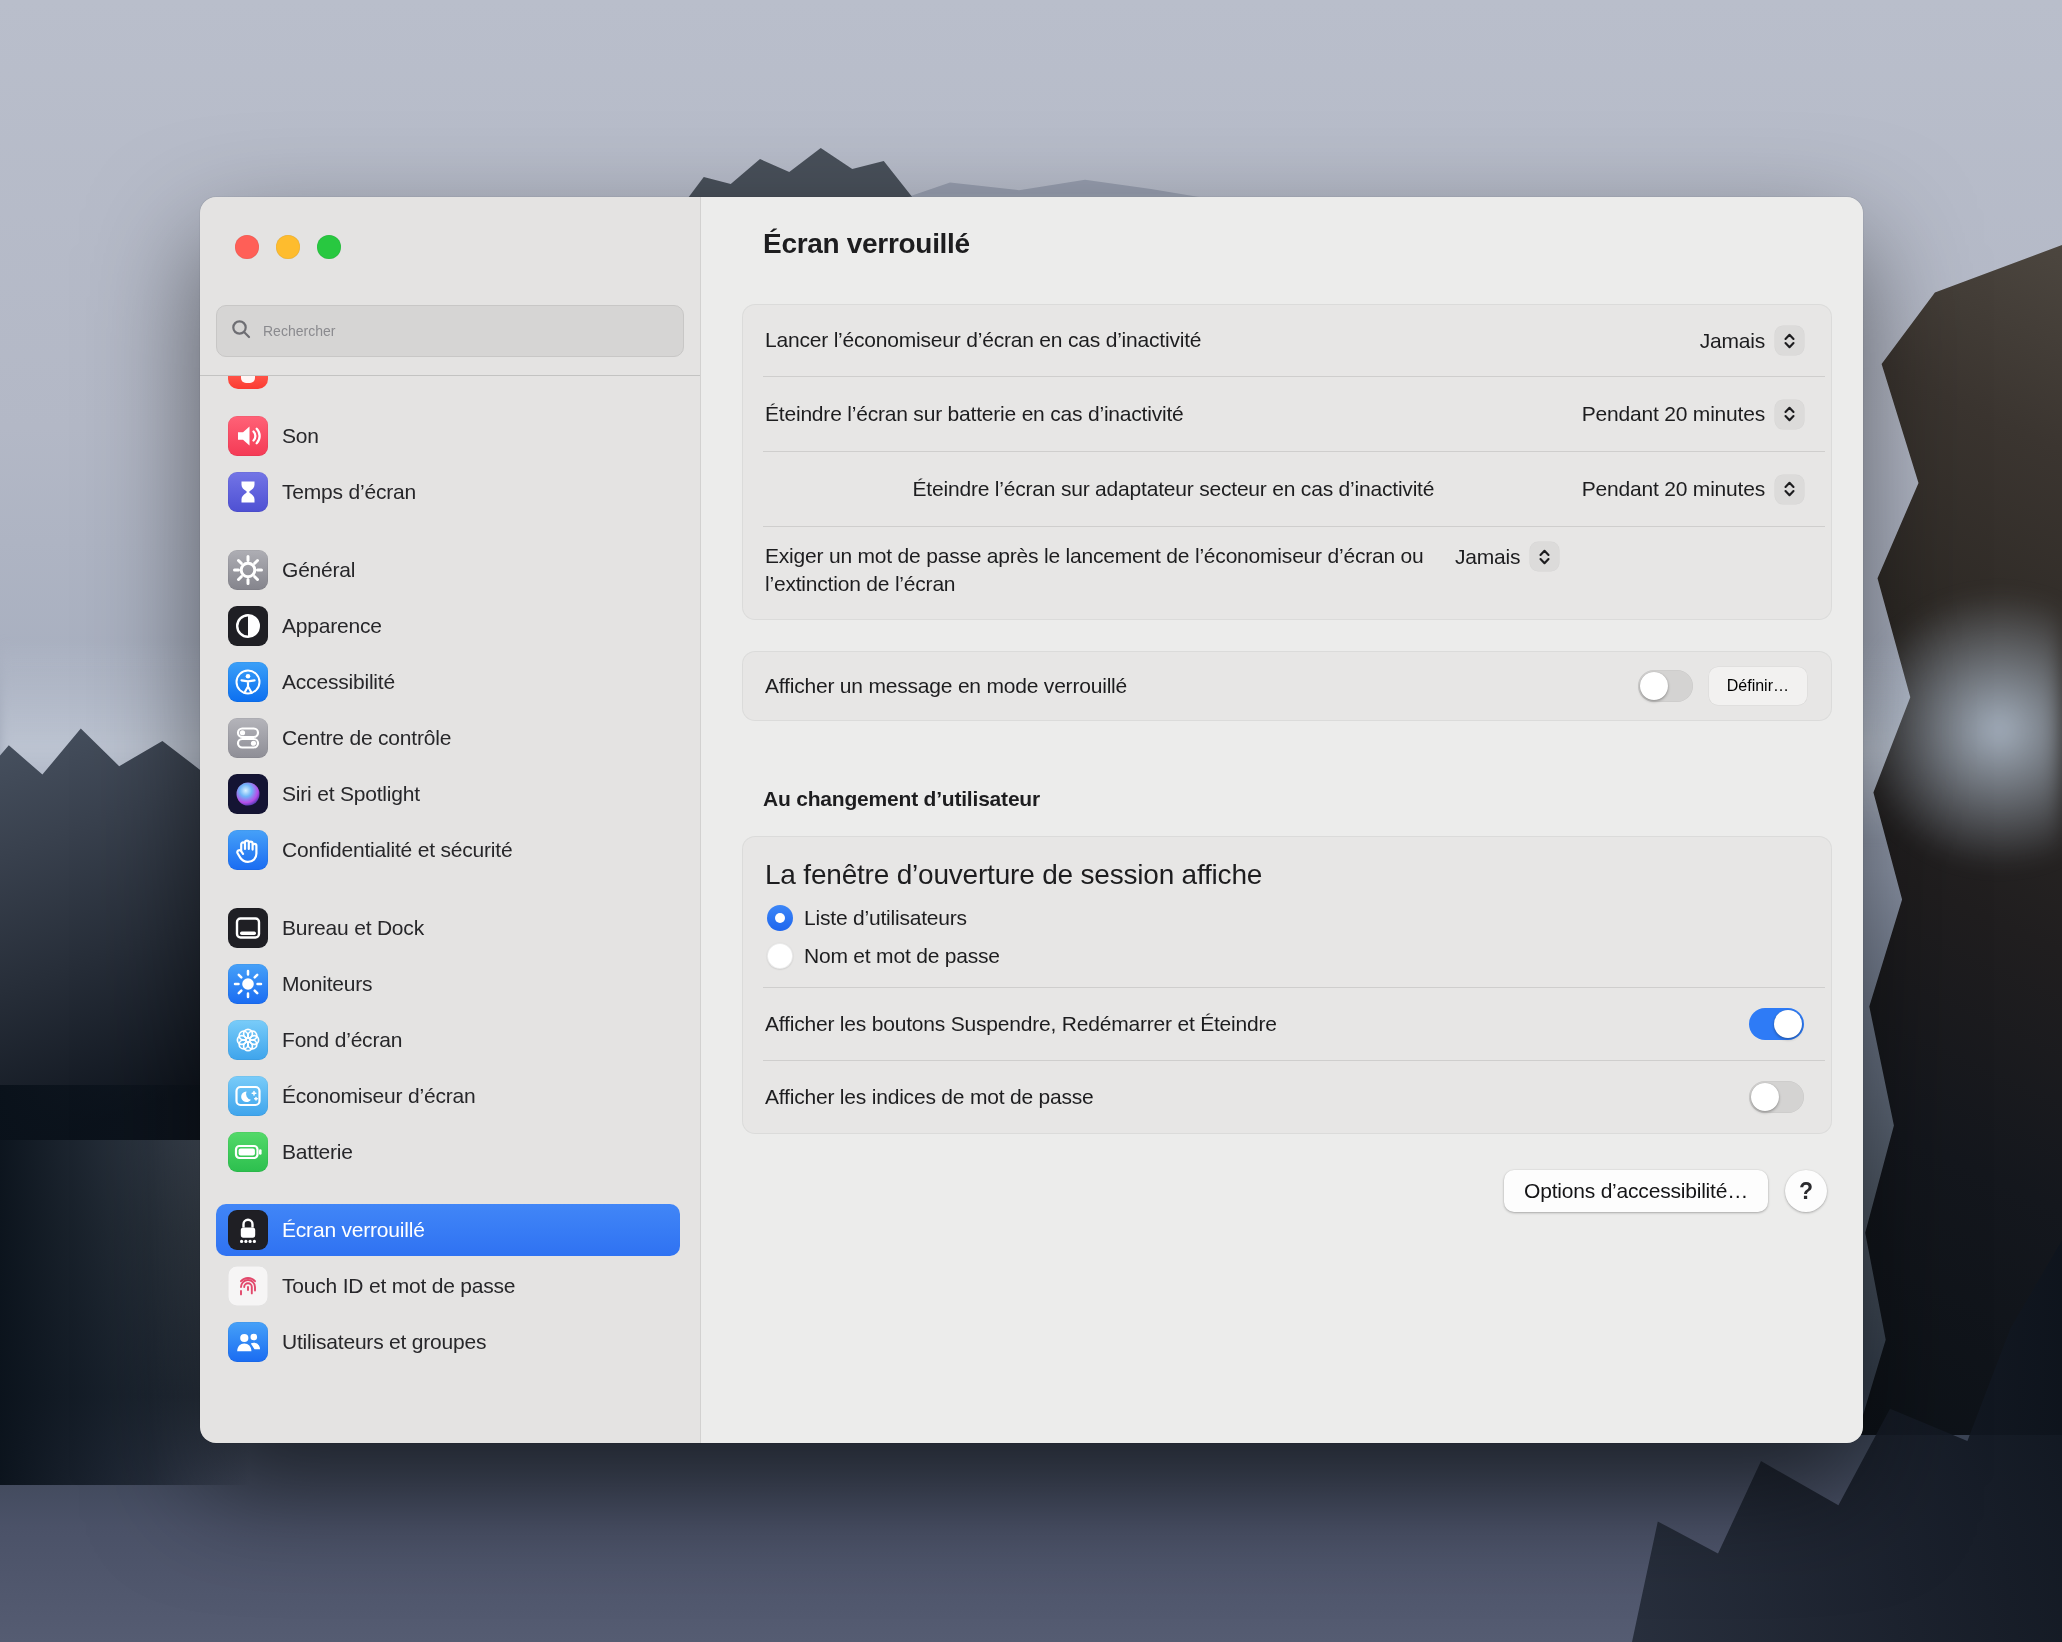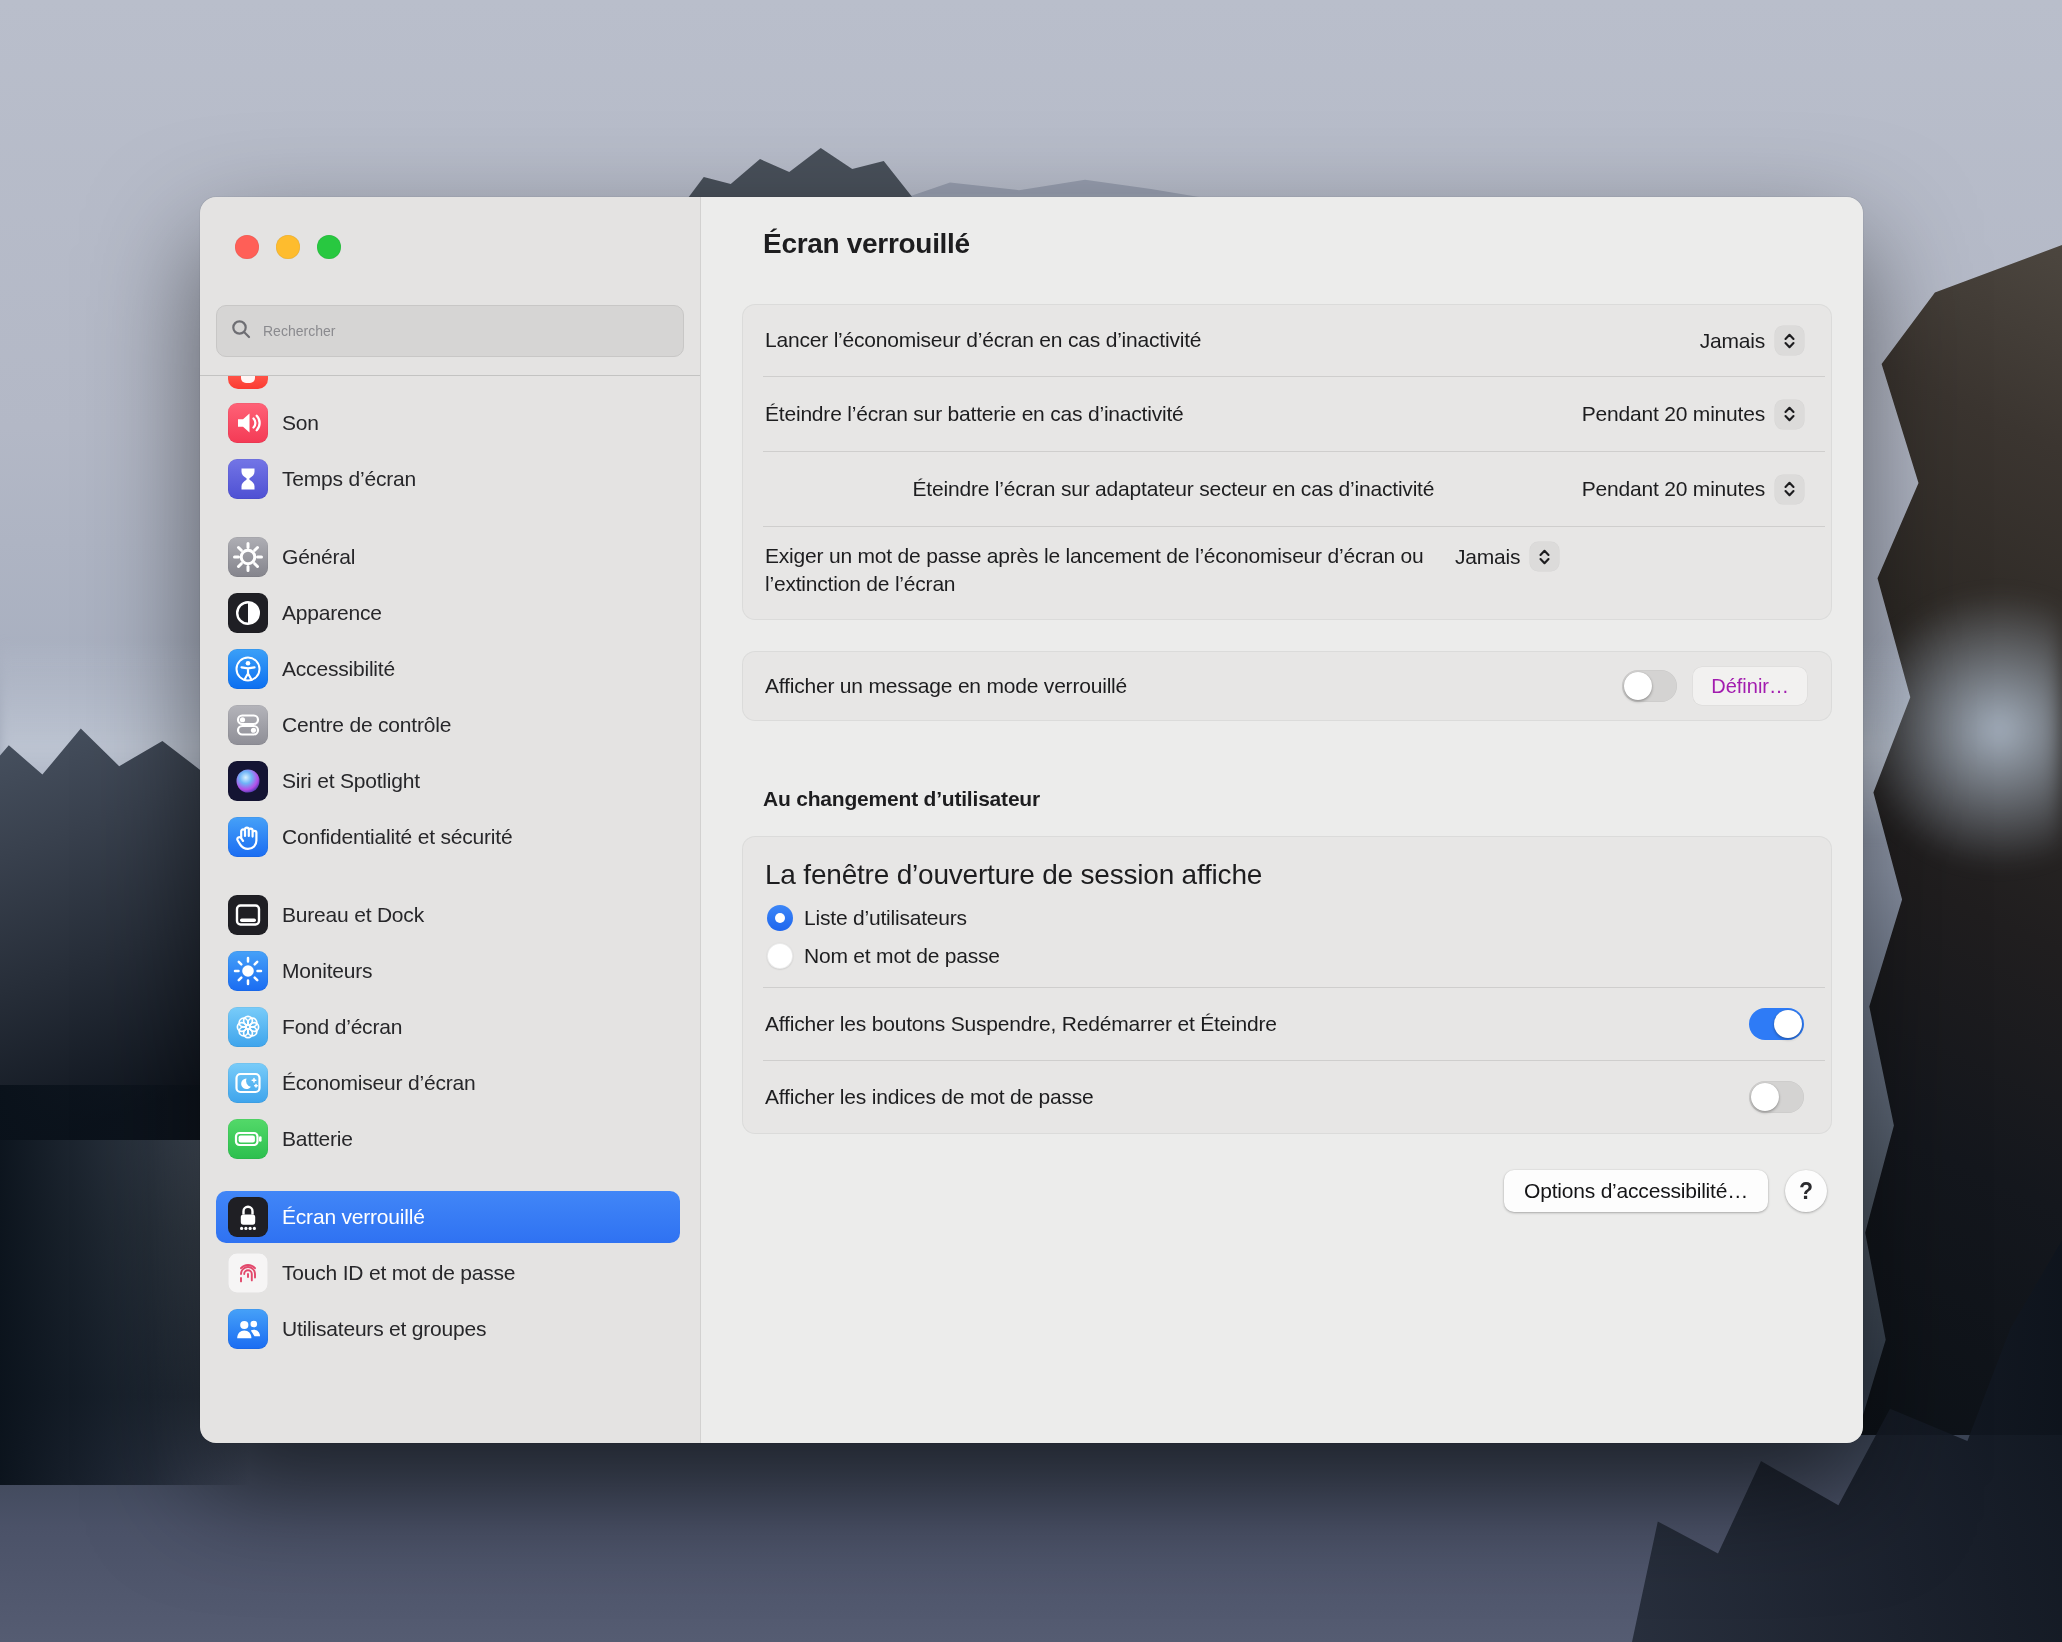--- a/index.html
+++ b/index.html
@@ -50,21 +50,21 @@
   .search-input { flex:1; border:none; outline:none; background:transparent;
     font-size:14px; color:#c2410c; font-family:inherit; }
   .search-input::placeholder { color:#8a8a8e; }
 
   .scroll-sep { position:absolute; top:178px; left:0; right:0; height:1px; background:rgba(0,0,0,.14); }
   .partial-tile { position:absolute; top:179px; left:28px; width:40px; height:13px;
     border-radius:0 0 10px 10px; background:linear-gradient(180deg,#ff5347,#fb3a31); overflow:hidden; }
   .partial-tile::after { content:""; position:absolute; left:13px; top:0px; width:14px; height:7px;
     border-radius:0 0 5px 5px; background:rgba(255,255,255,.95); }
 
-  .nav { position:absolute; top:200px; left:0; right:0; }
+  .nav { position:absolute; top:213px; left:0; right:0; }
   .nav-group { margin-bottom:26px; }
   .nav-row { height:52px; margin:0 20px 4px 16px; border-radius:10px;
     display:flex; align-items:center; padding-left:12px; gap:14px; cursor:default; }
   .nav-row.selected { background:linear-gradient(180deg,#4186f7,#2f72f2); }
   .nav-label { font-size:21px; color:#27272a; letter-spacing:-.2px; }
   .nav-row.selected .nav-label { color:#ffffff; }
 
   .tile { width:40px; height:40px; border-radius:9px; flex:none;
     display:flex; align-items:center; justify-content:center;
     box-shadow:inset 0 0 0 .5px rgba(0,0,0,.08); }
@@ -101,21 +101,21 @@
   .c-row.h3 .c-label { max-width:690px; }
   .c-right { display:flex; align-items:center; gap:10px; }
   .c-value { font-size:21px; color:#1d1d1f; letter-spacing:-.2px; }
   .stepper { width:29px; height:29px; border:none; border-radius:8px; background:#dcdbda;
     display:flex; align-items:center; justify-content:center;
     box-shadow:0 0 0 .5px rgba(0,0,0,.07); cursor:default; }
 
   #card2 { top:455px; height:68px; display:flex; align-items:center; padding:0 24px 0 22px; }
   #card2 .c-label { flex:1; }
   .definir-btn { height:38px; padding:0 18px; margin-left:16px; border:none; border-radius:9px;
-    background:#f2f1f0; color:#a21caf; font-size:20px; font-family:inherit;
+    background:#f2f1f0; color:#000000; font-size:16px; font-family:inherit;
     box-shadow:0 0 0 .5px rgba(0,0,0,.06); display:flex; align-items:center; }
 
   .section-header { position:absolute; top:590px; left:62px; font-size:21px; font-weight:700;
     color:#1d1d1f; letter-spacing:-.2px; }
 
   #card3 { top:640px; }
   .radio-block { height:150px; padding:22px 22px 0; }
   .radio-caption { font-size:28px; color:#1d1d1f; letter-spacing:-.2px; }
   .radio-row { display:flex; align-items:center; gap:11px; height:38px; margin-left:2px; }
   .radio-row:first-of-type { margin-top:8px; }

